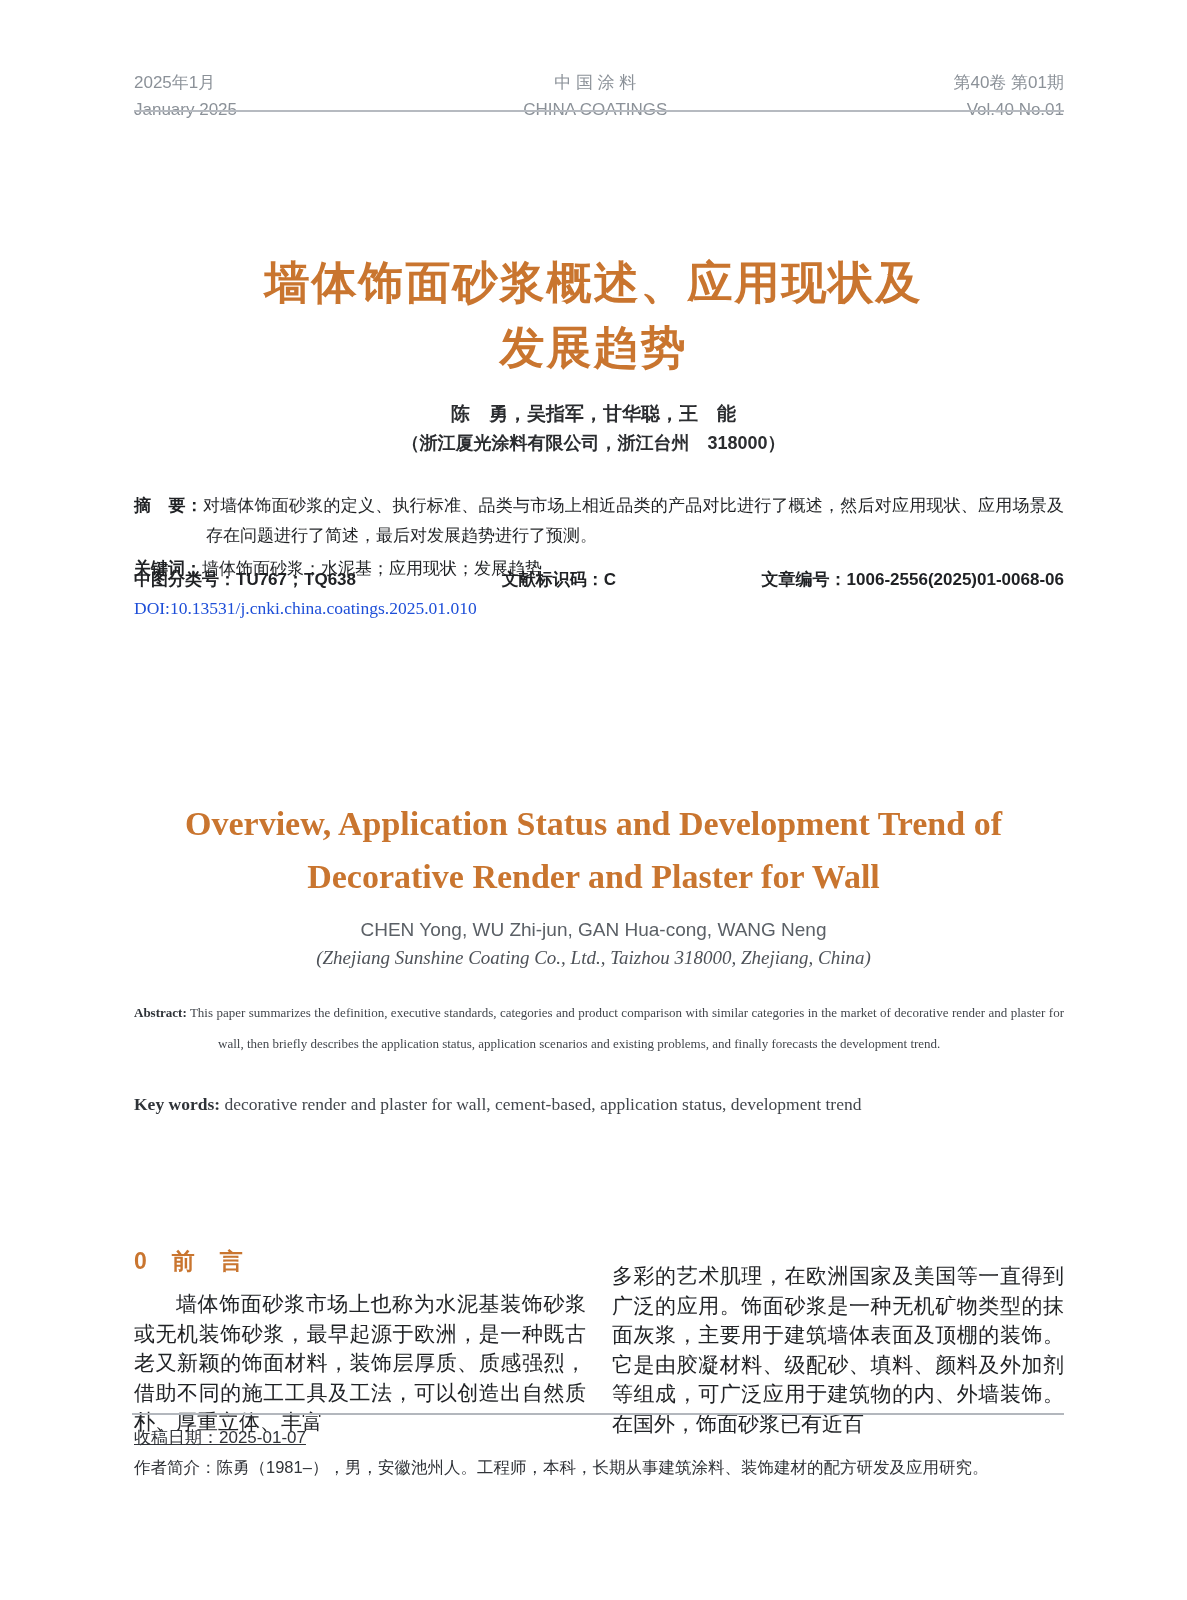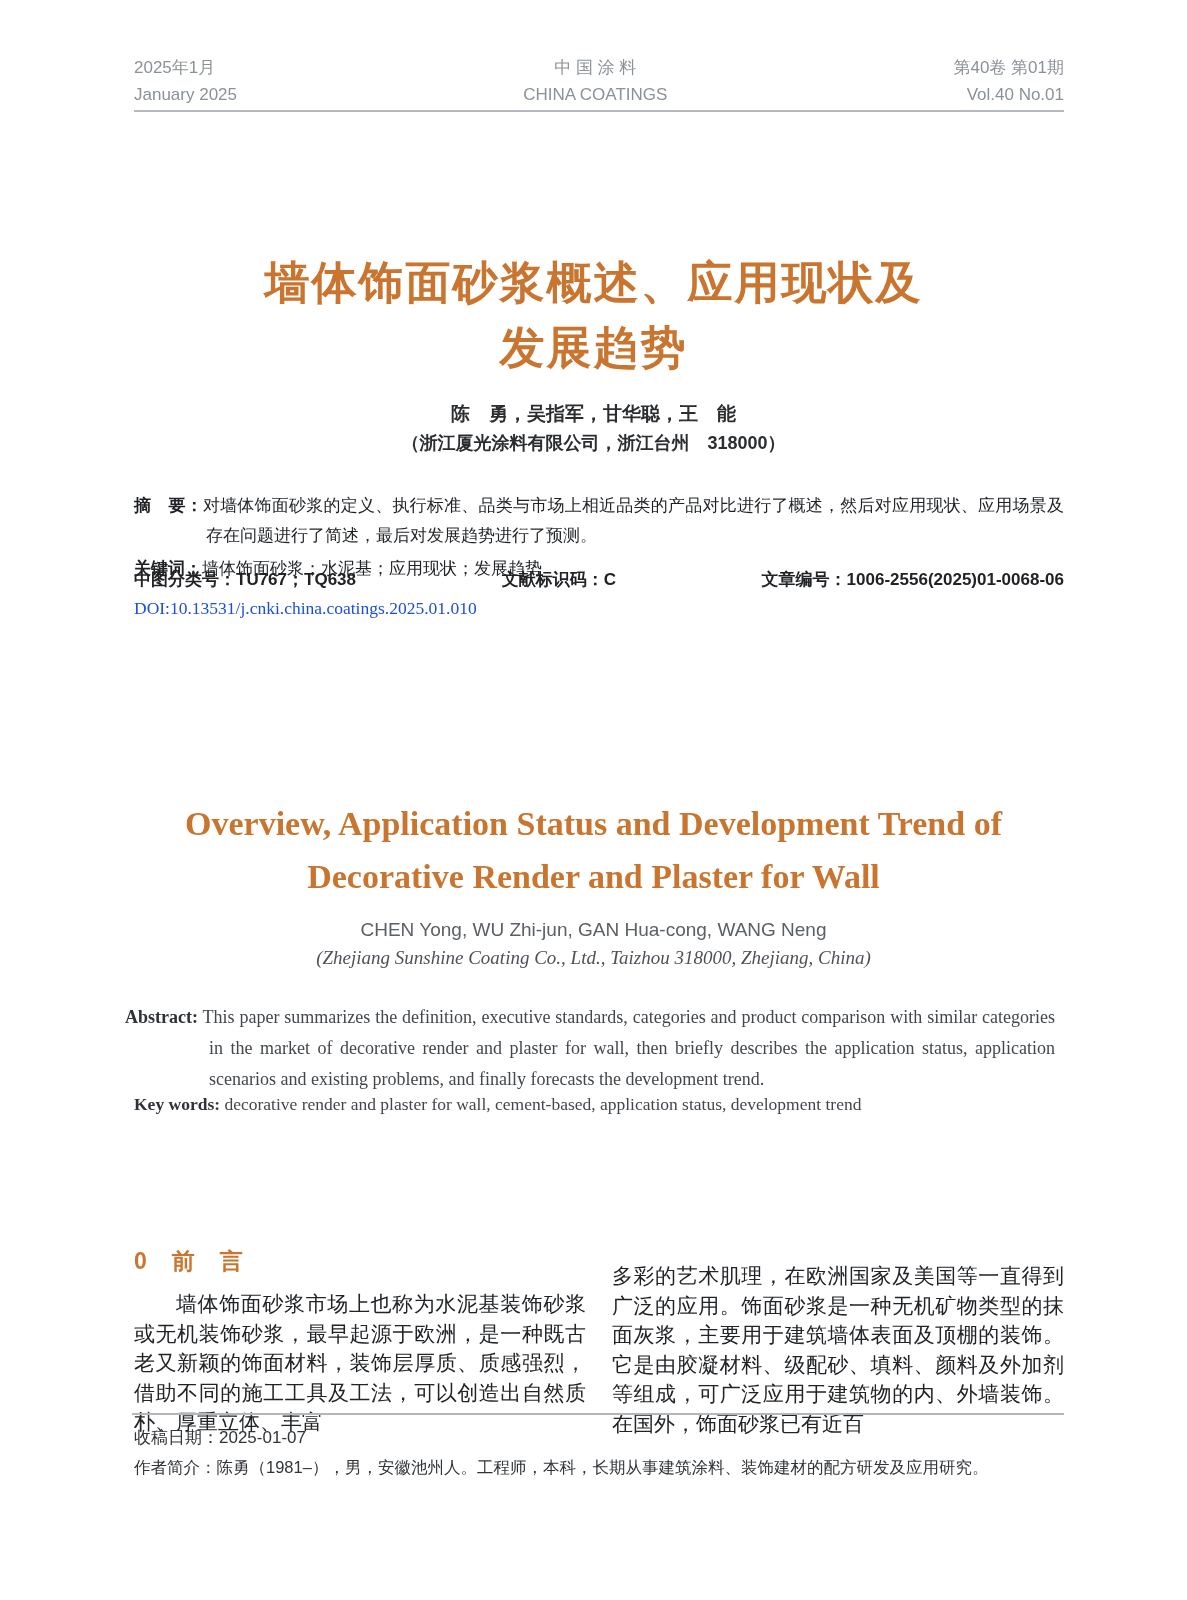--- a/index.html
+++ b/index.html
@@ -10,21 +10,21 @@
     margin: 0 auto;
     background: #ffffff;
     font-family: "Liberation Sans", sans-serif;
     color: #26282b;
     overflow: hidden;
   }
   .abs { position: absolute; }
 
   
   .journal-head {
-    top: 54px; left: 134px; width: 930px;
+    top: 69px; left: 134px; width: 930px;
     display: flex; justify-content: space-between;
     font-size: 17px; line-height: 27px; color: #8b9198;
   }
   .journal-head .cell { white-space: nowrap; }
   .journal-head .cell.center { text-align: center; }
   .journal-head .cell.right { text-align: right; }
   .head-rule {
     top: 110px; left: 134px; width: 930px; height: 0;
     border-top: 2px solid #b6bac0;
   }
@@ -79,23 +79,23 @@
   .en-authors {
     top: 919px; left: 0; width: 100%; text-align: center;
     font-size: 19px; color: #5b6066;
   }
   .en-affiliation {
     top: 947px; left: 0; width: 100%; text-align: center;
     font-family: "Liberation Serif", serif; font-style: italic;
     font-size: 19px; color: #4e5258;
   }
   .en-abstract {
-    top: 984px; left: 125px; width: 930px;
-    font-family: "Liberation Serif", serif;
-    font-size: 18px; line-height: 31px; text-align: justify;
+    top: 984px; left: 134px; width: 930px;
+    font-family: "Liberation Serif", serif;
+    font-size: 13px; line-height: 31px; text-align: justify;
     padding-left: 84px; text-indent: -84px; box-sizing: border-box;
     color: #43474d;
   }
   .en-abstract .lbl, .en-keywords .lbl {
     font-weight: 700; color: #2f3338; font-style: normal;
   }
   .en-keywords {
     top: 1071px; left: 134px; width: 930px;
     font-family: "Liberation Serif", serif;
     font-size: 17.5px; line-height: 31px; color: #43474d;
@@ -115,21 +115,21 @@
     font-size: 21px; line-height: 29.5px; text-align: justify;
     color: #212326;
   }
   .body-para.indent { text-indent: 2em; }
 
   
   .foot-rule {
     top: 1413px; left: 132px; width: 932px; height: 0;
     border-top: 2px solid #b3b7bd;
   }
-  .foot-received { top: 1426px; left: 134px; font-size: 17px; color: #303338; }
+  .foot-received { top: 1426px; left: 134px; font-size: 17px; color: #303338; text-decoration: underline; }
   .foot-bio      { top: 1457px; left: 134px; font-size: 16.5px; color: #303338; }
 
   
   .page-footer {
     top: 1500px; left: 132px;
     display: flex; align-items: center;
   }
   .page-num {
     font-family: "Liberation Serif", serif;
     font-size: 31px; color: var(--footer-blue, #3f68a3);

